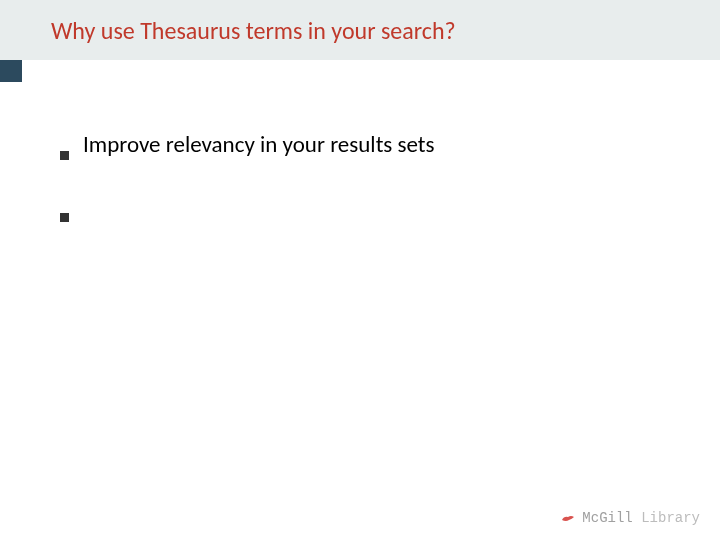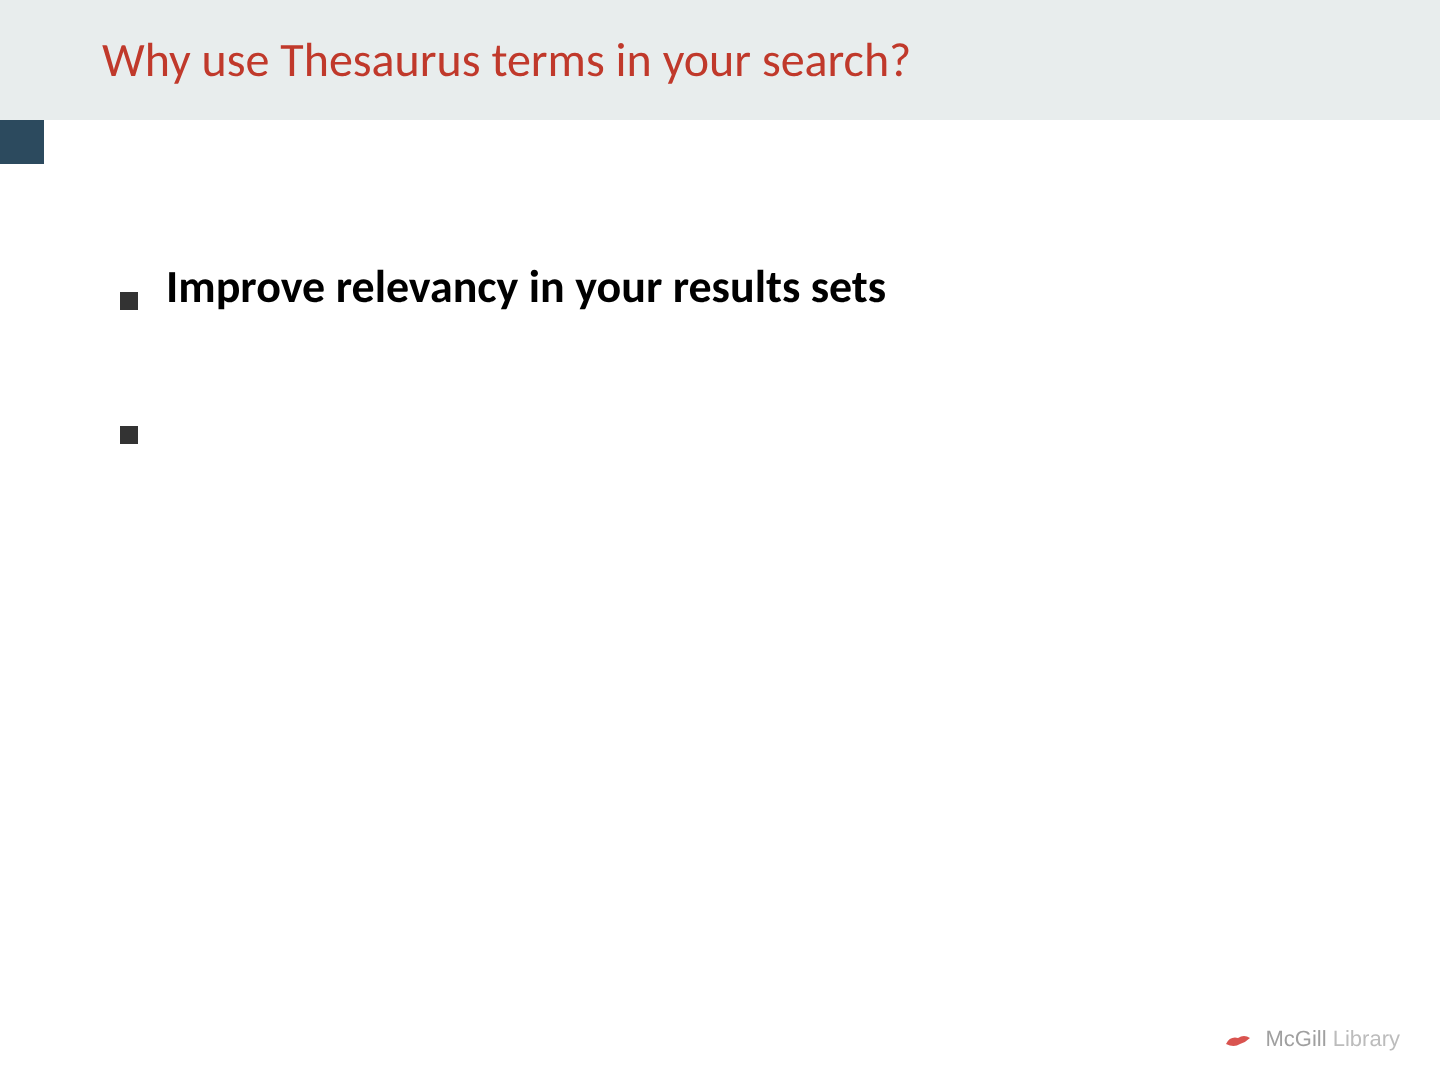--- a/index.html
+++ b/index.html
@@ -34,23 +34,22 @@
     top: 60px;
     width: 22px;
     height: 22px;
     background: #2c4a5e;
   }
   .content {
     padding: 70px 60px 0 60px;
   }
   .bullet-item {
     display: flex;
-    align-items: center;
+    align-items: flex-end;
     margin-bottom: 42px;
-    font-weight: bold;
   }
   .bullet-marker {
     width: 9px;
     height: 9px;
     background: #333333;
     margin-top: 11px;
     margin-right: 14px;
     flex-shrink: 0;
   }
   .bullet-text {
@@ -64,23 +63,23 @@
     right: 20px;
     display: flex;
     align-items: center;
     gap: 6px;
   }
   .bird-icon {
     width: 16px;
     height: 12px;
   }
   .logo-text {
-    font-size: 11px;
+    font-size: 14px;
     color: #b0b0b0;
-    font-family: Liberation Sans, sans-serif;
+    font-family: Liberation Mono, monospace;
   }
   .logo-bold {
     font-weight: 400;
     color: #a0a0a0;
   }
   .logo-light {
     font-weight: 300;
     color: #bcbcbc;
   }
 </style>

